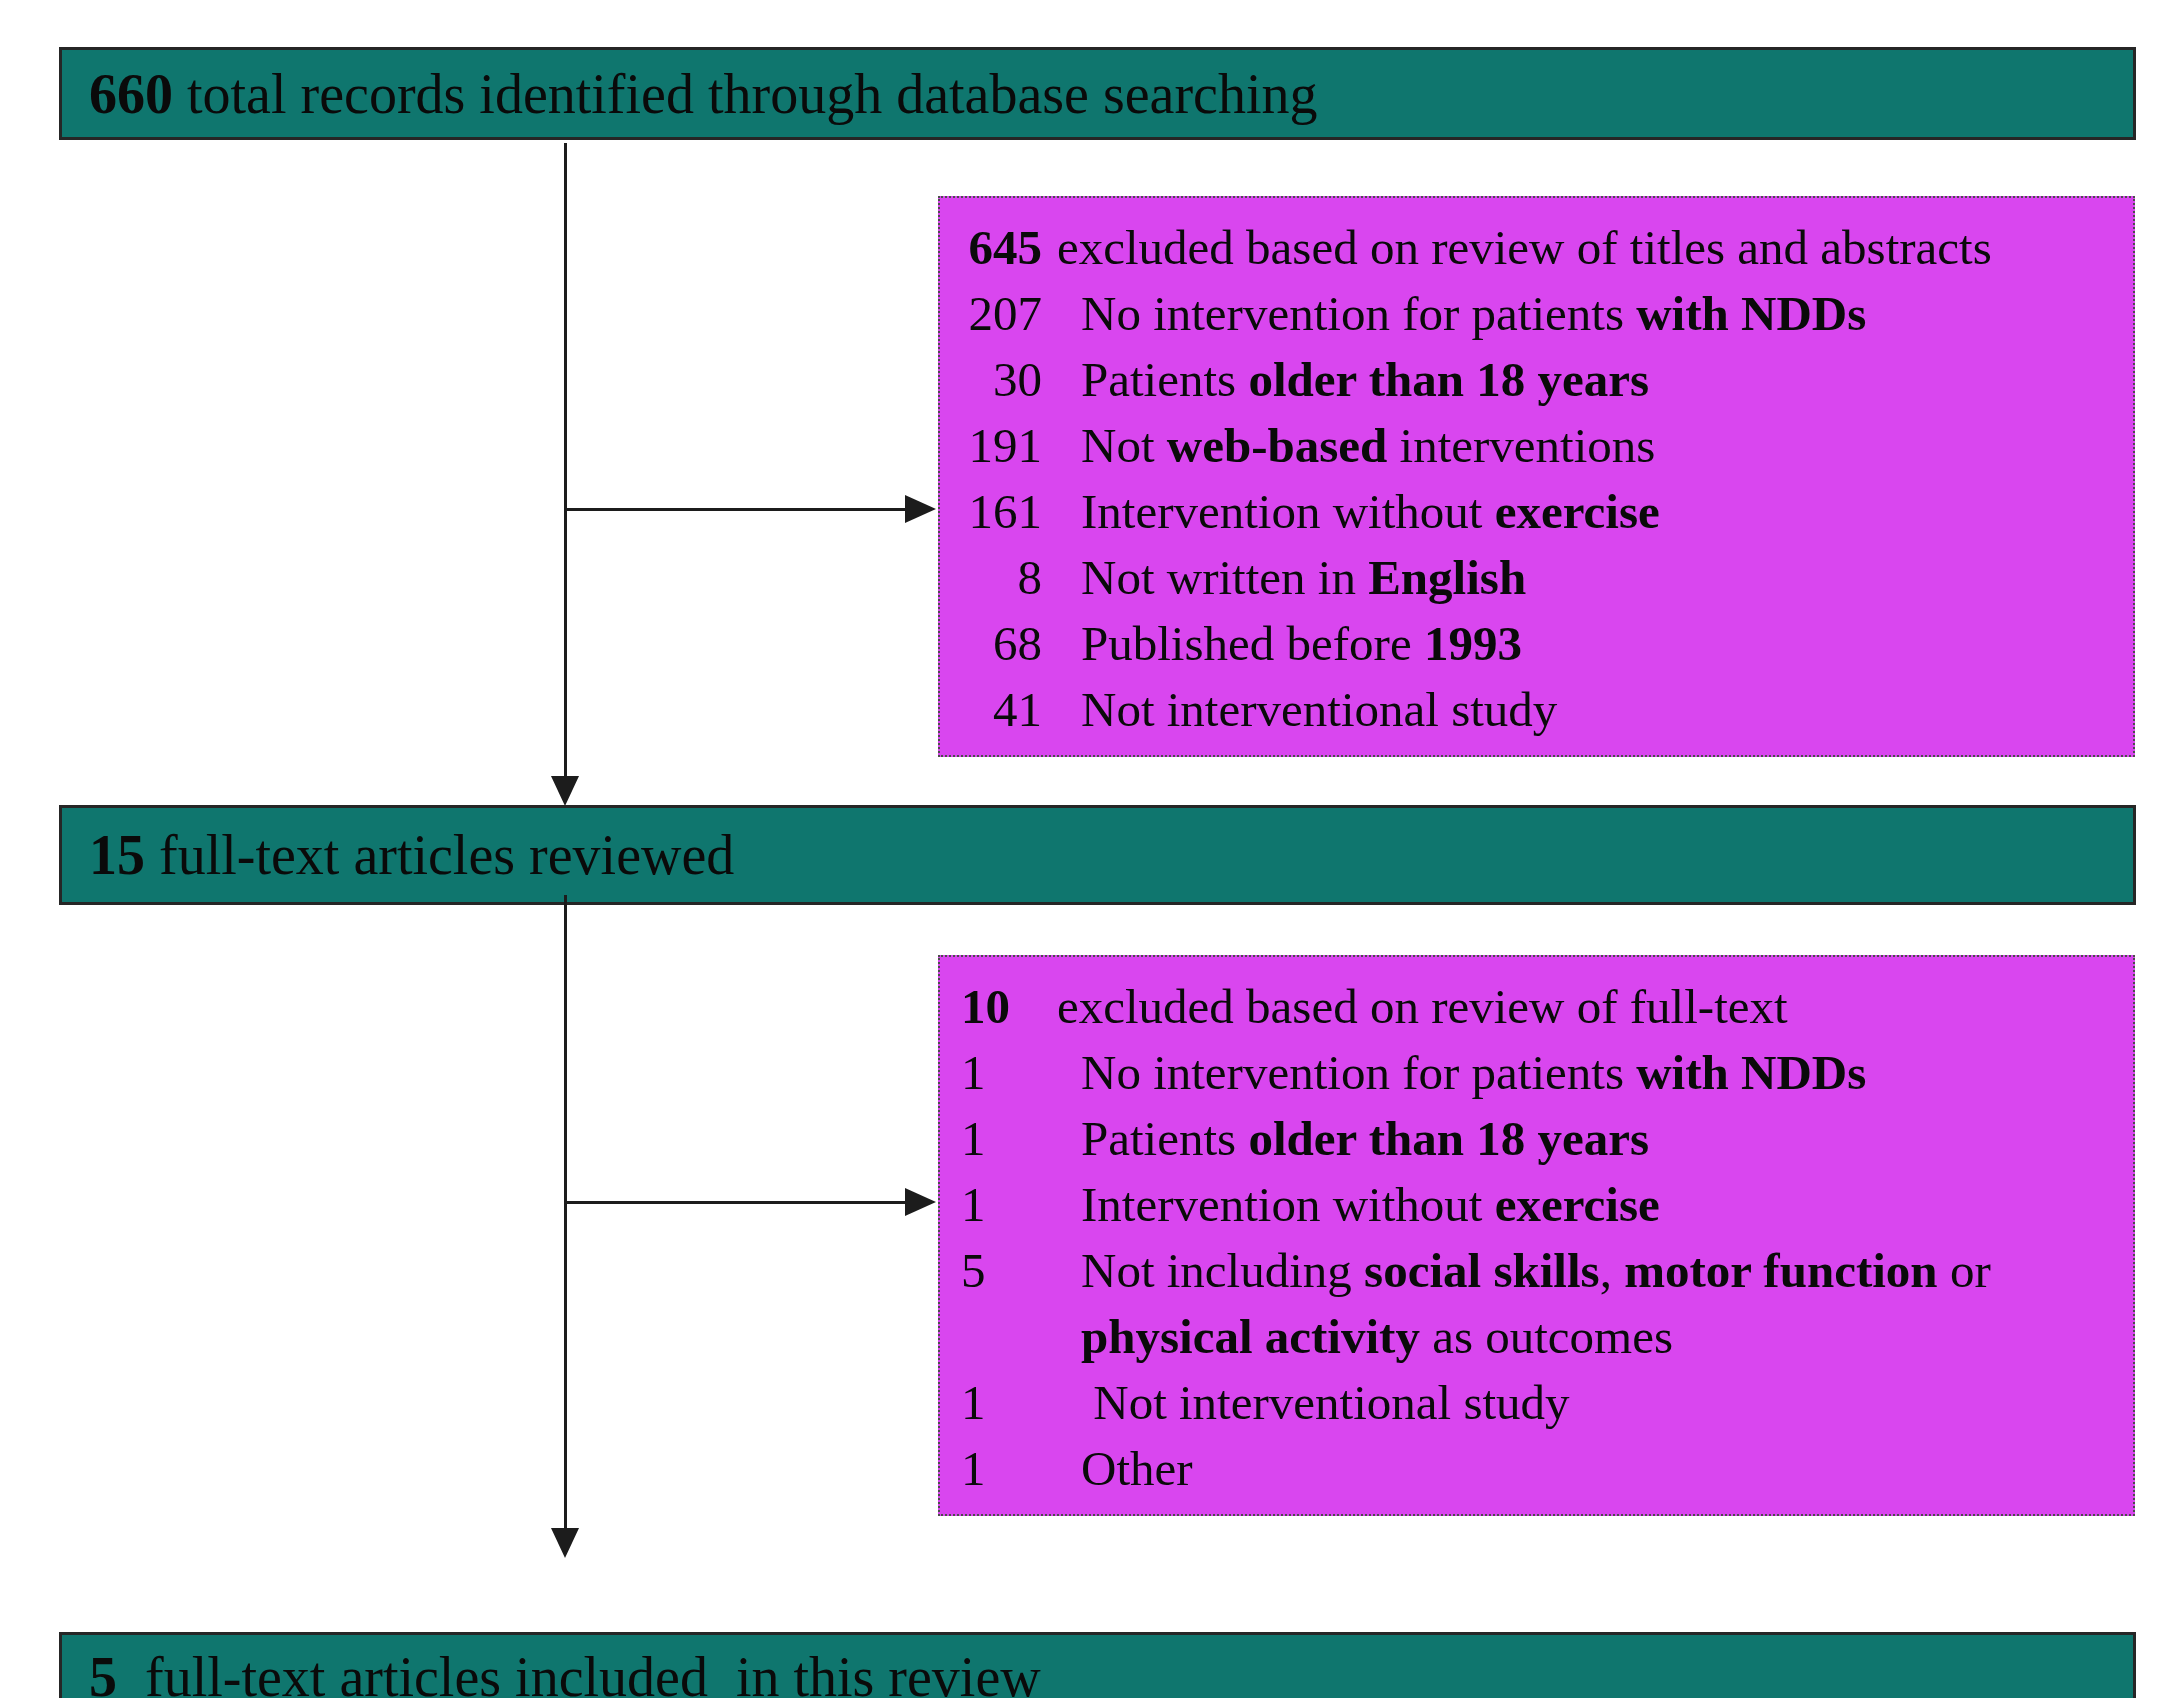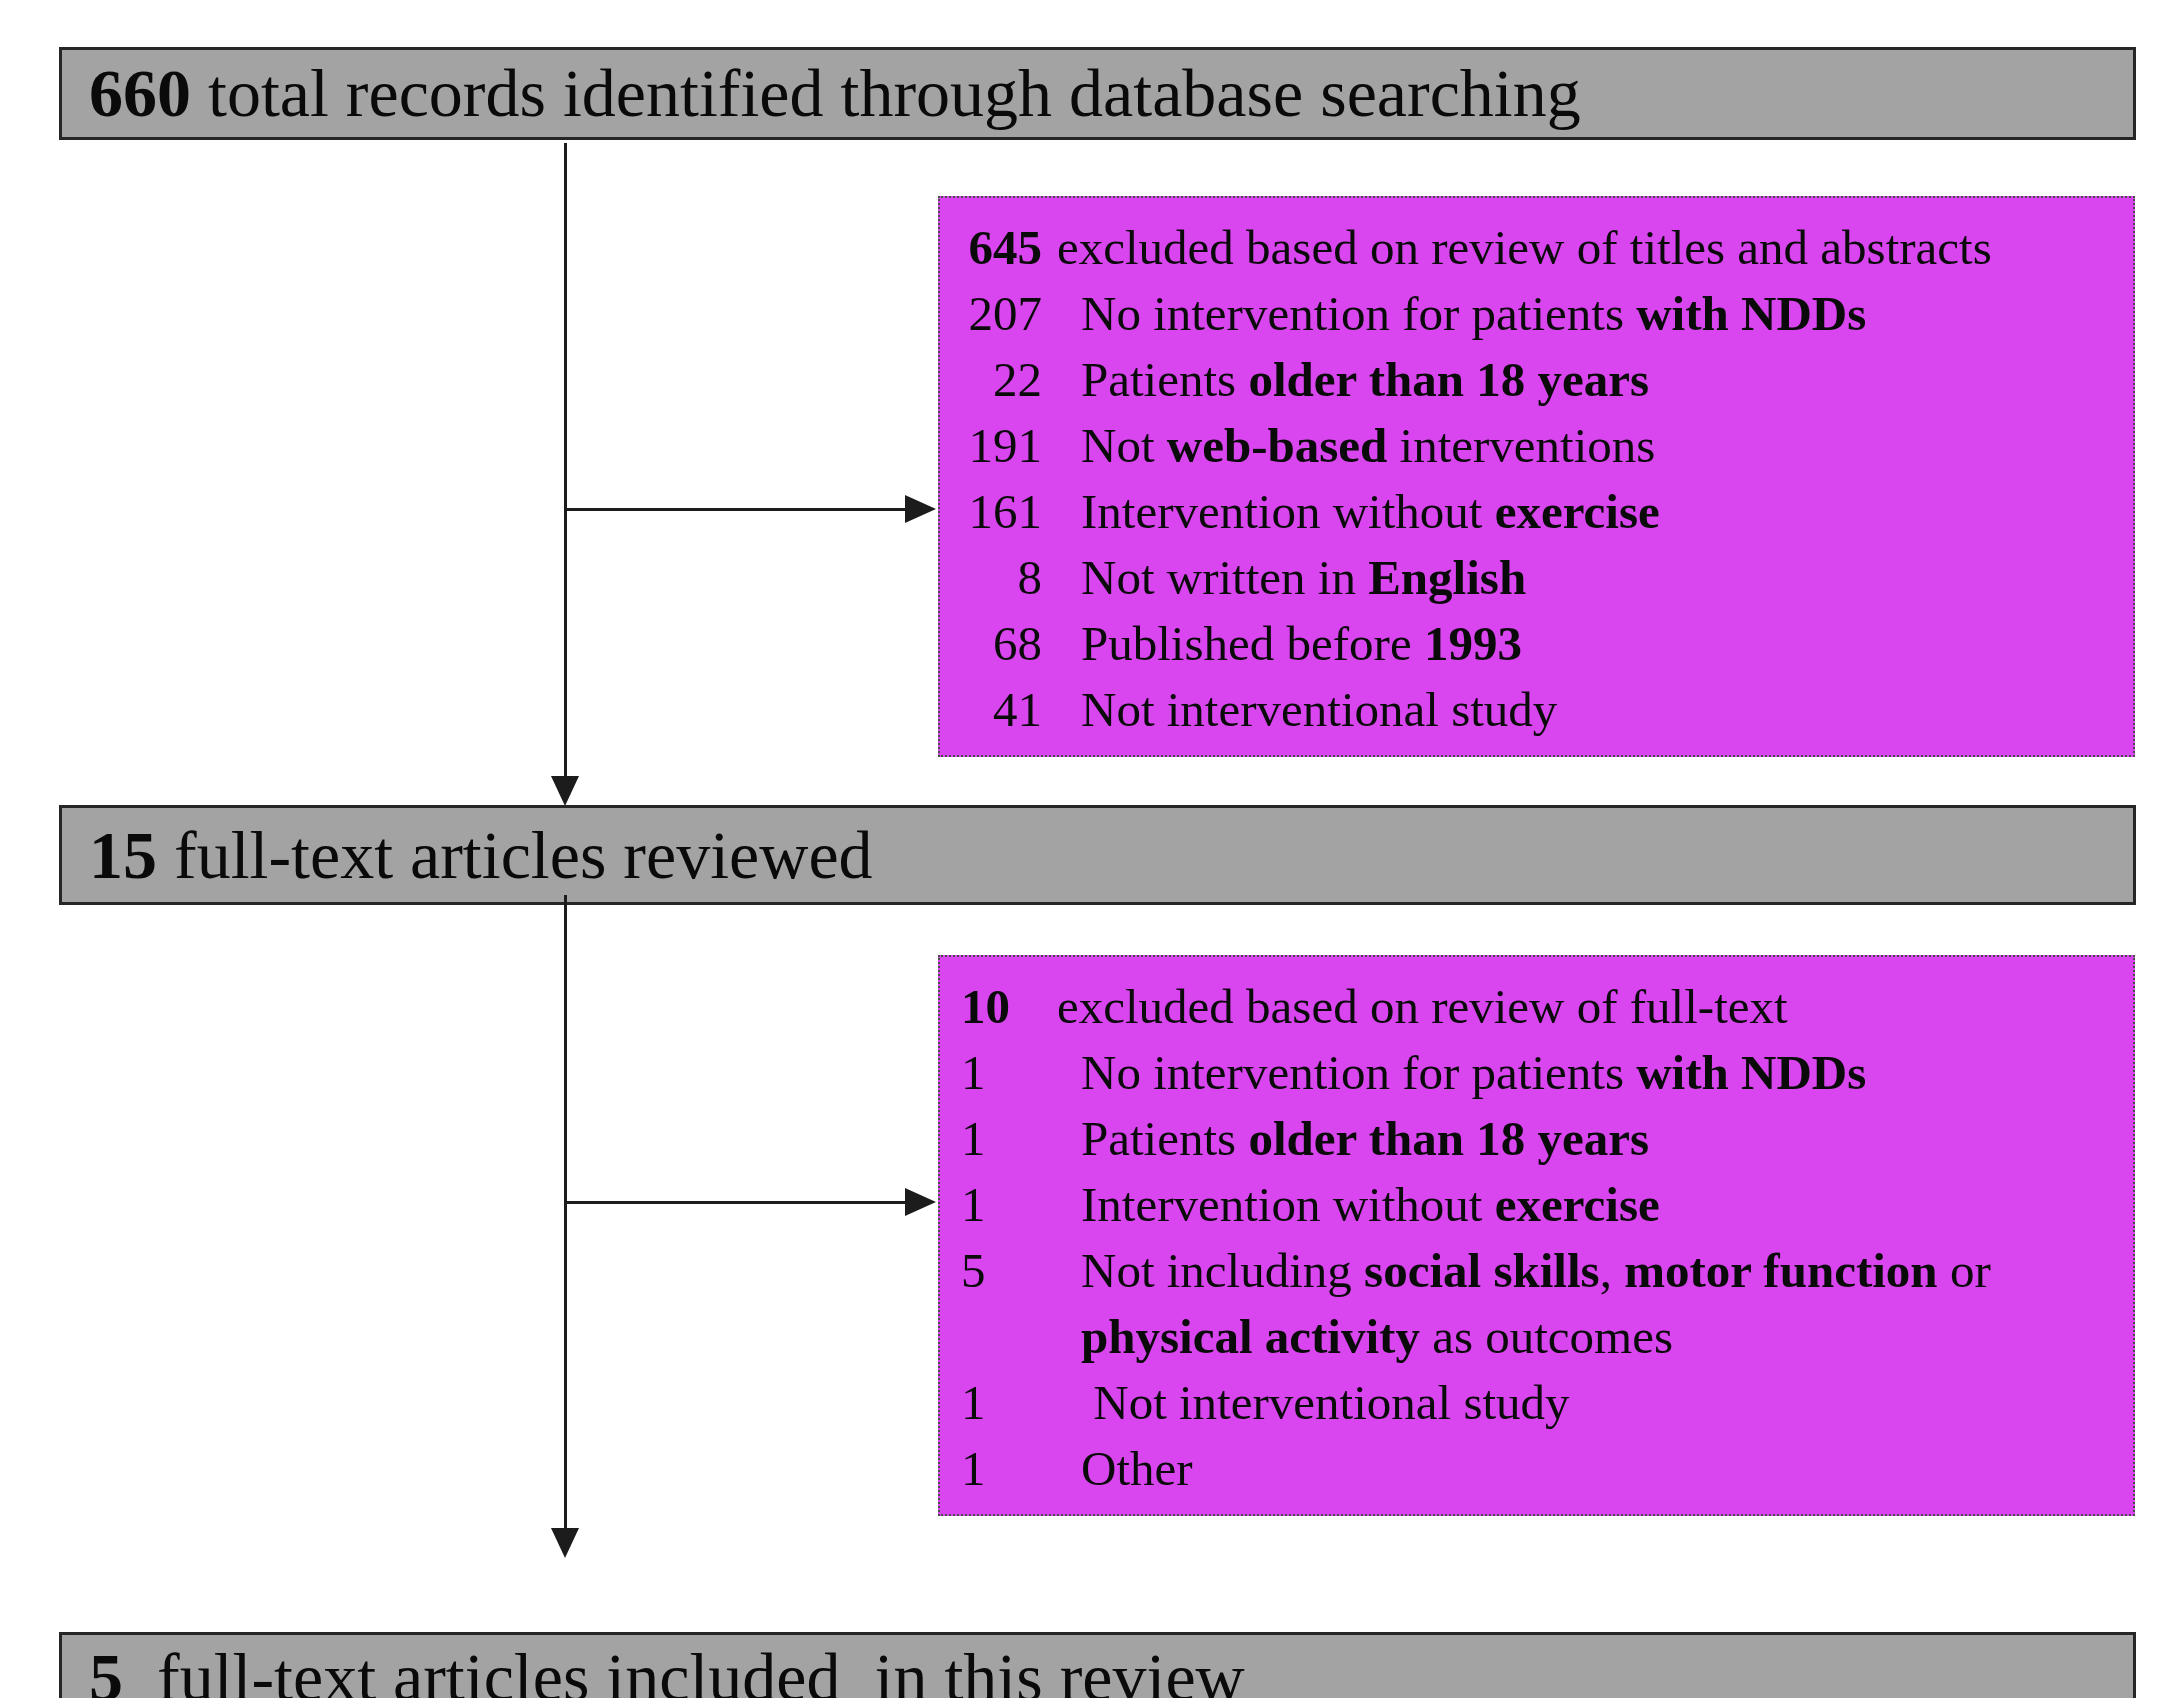--- a/index.html
+++ b/index.html
@@ -9,26 +9,26 @@
     height: 1698px;
     background: #ffffff;
     font-family: "Liberation Serif", "DejaVu Serif", serif;
     color: #0a0a0a;
   }
   .box-solid {
     position: absolute;
     left: 59px;
     width: 2077px;
     box-sizing: border-box;
-    background: #a3a3a3;
+    background: #0f766e;
     border: 3.8px solid #262626;
     display: flex;
     align-items: center;
     padding-left: 27px;
-    font-size: 68px;
+    font-size: 56px;
     white-space: pre-wrap;
   }
   #box1 { top: 47px;   height: 93px; }
   #box2 { top: 805px; height: 100px; }
   #box3 { top: 1632px; height: 90px; }
 
   .box-dotted {
     position: absolute;
     left: 938px;
     width: 1197px;
@@ -103,21 +103,21 @@
   <div class="box-dotted" id="excl1">
     <div class="row">
       <span class="num num-right num-bold">645</span>
       <span class="txt txt-header"><span>excluded based on review of titles and abstracts</span></span>
     </div>
     <div class="row">
       <span class="num num-right">207</span>
       <span class="txt txt-row"><span>No intervention for patients </span><span style="font-weight: bold;">with NDDs</span></span>
     </div>
     <div class="row">
-      <span class="num num-right">22</span>
+      <span class="num num-right">30</span>
       <span class="txt txt-row"><span>Patients </span><span style="font-weight: bold;">older than 18 years</span></span>
     </div>
     <div class="row">
       <span class="num num-right">191</span>
       <span class="txt txt-row"><span>Not </span><span style="font-weight: bold;">web-based</span><span> interventions</span></span>
     </div>
     <div class="row">
       <span class="num num-right">161</span>
       <span class="txt txt-row"><span>Intervention without </span><span style="font-weight: bold;">exercise</span></span>
     </div>

